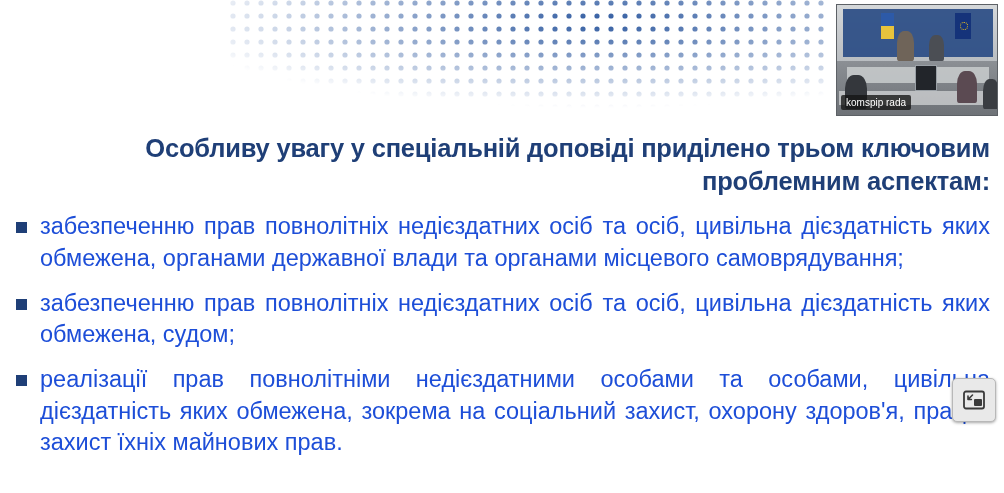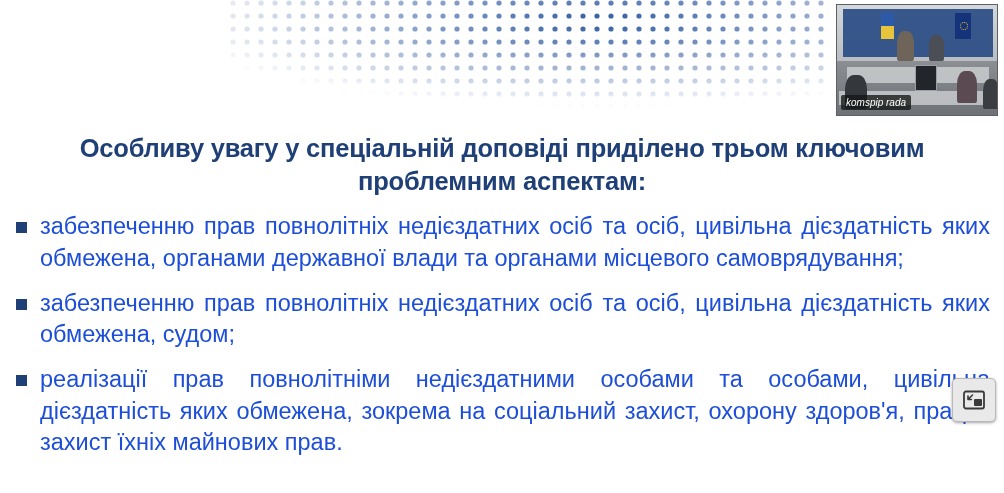--- a/index.html
+++ b/index.html
@@ -33,21 +33,21 @@
     top: 132px;
     width: 976px;
   }
   .slide-title {
     color: #1f3f77;
     font-weight: bold;
     font-size: 25.5px;
     line-height: 1.28;
     letter-spacing: -0.2px;
     margin: 0 0 14px 0;
-    text-align: center;
+    text-align: right;
   }
   .bullet {
     position: relative;
     color: #1d4ed8;
     font-size: 23.5px;
     line-height: 1.33;
     text-align: justify;
     text-justify: inter-word;
     margin: 0 0 14px 0;
     padding-left: 26px;
@@ -150,21 +150,20 @@
     left: 4px;
     bottom: 5px;
     background: rgba(20,20,20,0.78);
     color: #ffffff;
     font-size: 10px;
     line-height: 13px;
     padding: 1px 5px;
     border-radius: 2px;
     font-family: "Liberation Sans", sans-serif;
     white-space: nowrap;
-    font-style: italic;
   }
 
   
   #pip-button {
     position: absolute;
     right: 8px;
     top: 378px;
     width: 42px;
     height: 42px;
     background: #e9e9e9;

